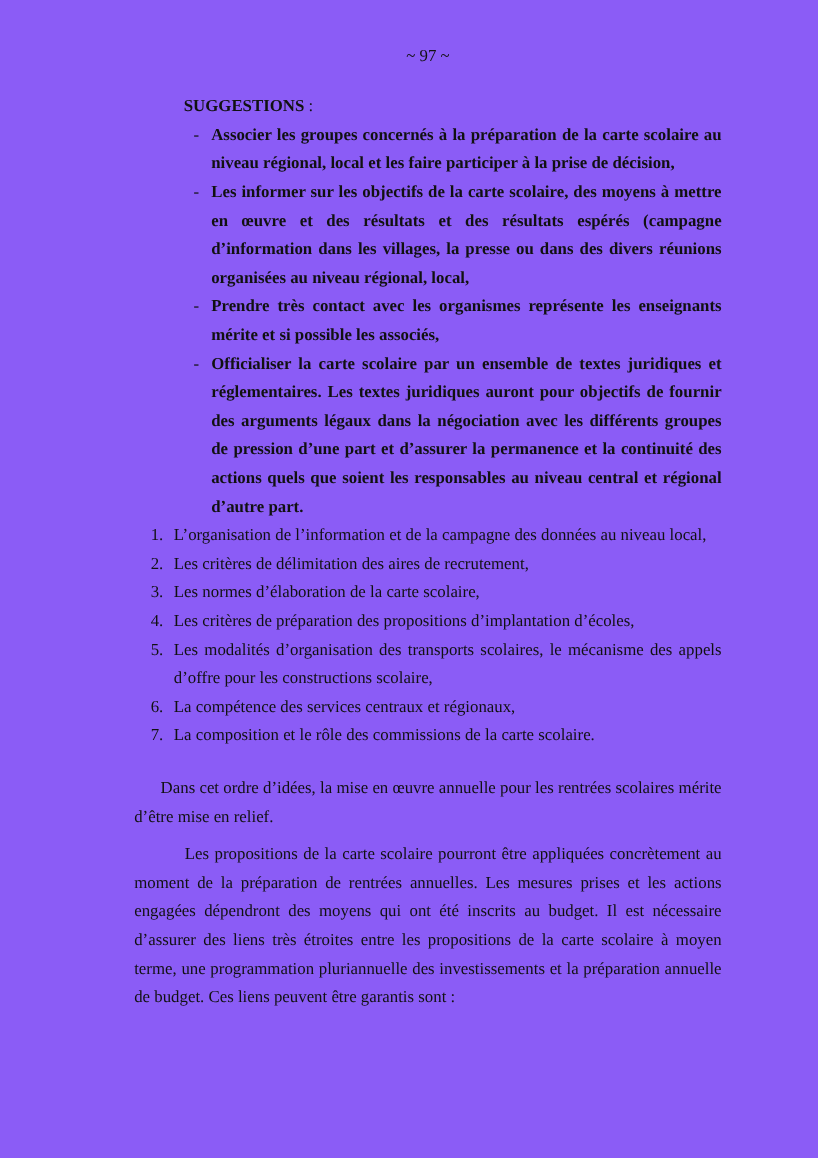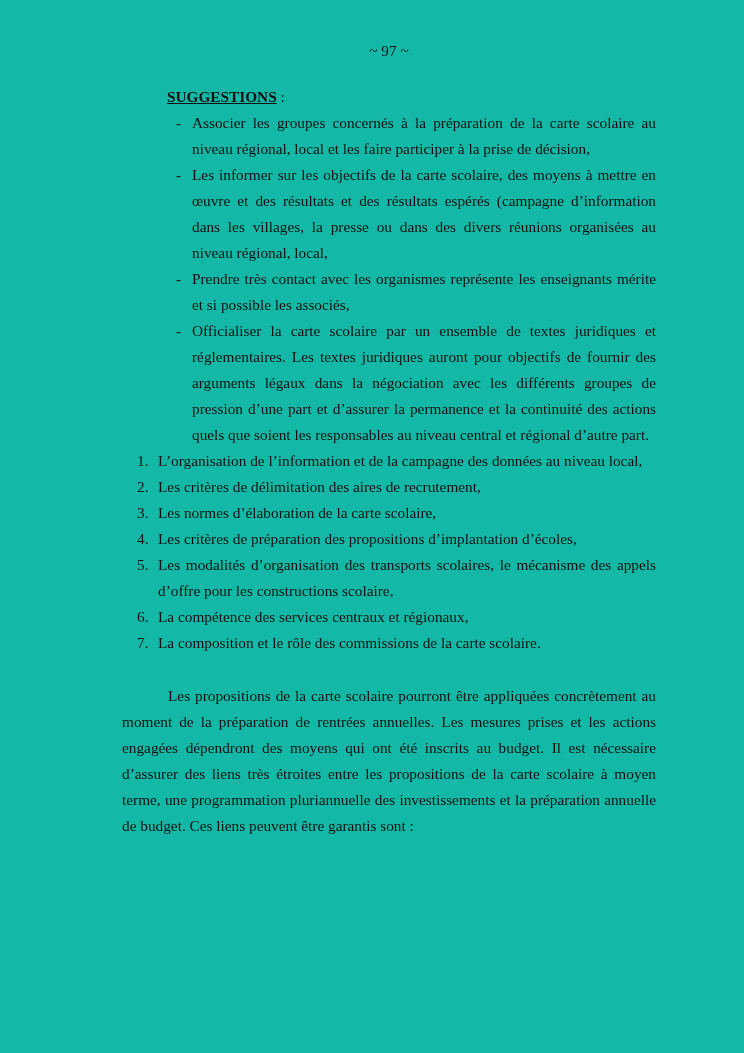--- a/index.html
+++ b/index.html
@@ -1,59 +1,59 @@
 <!DOCTYPE html>
 <html><head>
 <meta charset="utf-8">
 <style>
   html, body { margin: 0; padding: 0; background: #ffffff; }
   .page {
     position: relative;
     width: 744px;
     height: 1053px;
-    background: #14b8a6;
+    background: #8b5cf6;
     box-sizing: border-box;
     padding: 38px 88px 0 122px;
     font-family: "Liberation Serif", "DejaVu Serif", serif;
     font-size: 15.3px;
     line-height: 26px;
     color: #111111;
     overflow: hidden;
   }
   .page-number {
     text-align: center;
     margin-bottom: 20px;
   }
   .heading {
     margin-left: 45px;
     font-weight: bold;
   }
-  .heading-title { text-decoration: underline; }
+  .heading-title { }
   .heading-colon { font-weight: normal; }
   .dash-item {
     display: flex;
     margin-left: 54px;
   }
   .dash-marker { flex: none; width: 16px; }
-  .dash-text { flex: 1; text-align: justify; }
+  .dash-text { flex: 1; text-align: justify; font-weight: bold; }
   .num-item {
     display: flex;
     margin-left: 15px;
   }
   .num-marker { flex: none; width: 21px; }
   .num-text { flex: 1; text-align: justify; }
   .para {
     margin: 0;
     text-align: justify;
   }
   .indent-lg { text-indent: 46px; }
   .indent-sm { text-indent: 24px; }
   .mt-26 { margin-top: 26px; }
   .mt-22 { margin-top: 22px; }
-  .mt-17 { margin-top: 27px; }
+  .mt-17 { margin-top: 8px; }
 </style>
 </head>
 <body>
 
 <div class="page">
 
   <div class="page-number">~ 97 ~</div>
 
   <div class="heading"><span class="heading-title">SUGGESTIONS</span><span class="heading-colon"> :</span></div>
 
@@ -101,16 +101,17 @@
     <div class="num-item">
       <span class="num-marker">6.</span>
       <div class="num-text">La compétence des services centraux et régionaux,</div>
     </div>
     <div class="num-item">
       <span class="num-marker">7.</span>
       <div class="num-text">La composition et le rôle des commissions de la carte scolaire.</div>
     </div>
   </div>
 
+  <p class="para indent-sm mt-22">Dans cet ordre d’idées, la mise en œuvre annuelle pour les rentrées scolaires mérite d’être mise en relief.</p>
 
   <p class="para indent-lg mt-17">Les propositions de la carte scolaire pourront être appliquées concrètement au moment de la préparation de rentrées annuelles. Les mesures prises et les actions engagées dépendront des moyens qui ont été inscrits au budget. Il est nécessaire d’assurer des liens très étroites entre les propositions de la carte scolaire à moyen terme, une programmation pluriannuelle des investissements et la préparation annuelle de budget. Ces liens peuvent être garantis sont :</p>
 
 </div>
 
 </body></html>

